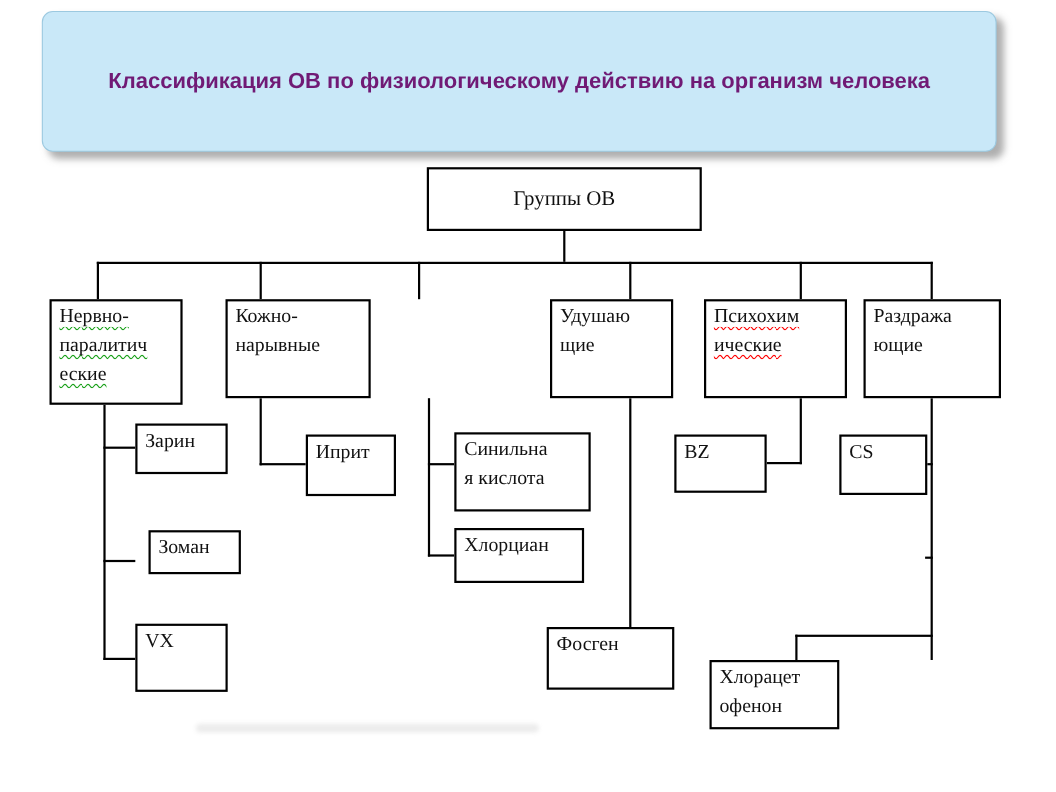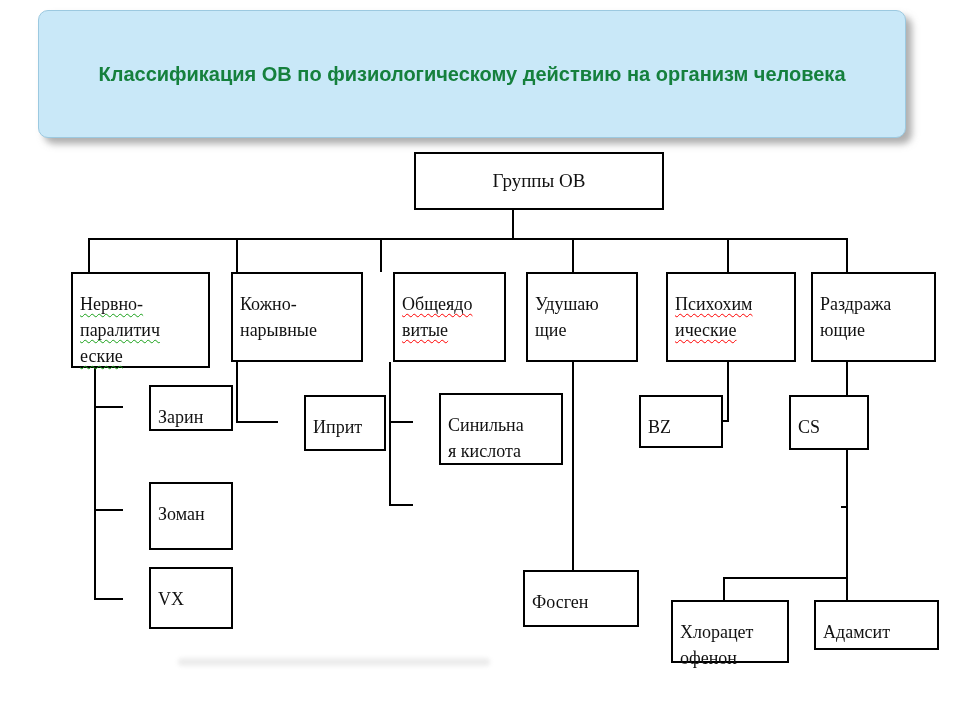--- a/index.html
+++ b/index.html
@@ -14,32 +14,31 @@
   .title-panel {
     position: absolute; left: 38px; top: 10px; width: 868px; height: 128px;
     background: var(--title-bg, #c9e8f8);
     border: 1px solid var(--title-border, #9cc9e0);
     border-radius: 10px;
     box-shadow: 6px 6px 7px rgba(110,110,110,0.55);
     display: flex; align-items: center; justify-content: center;
   }
   .title-text {
     font-family: "Liberation Sans", "DejaVu Sans", sans-serif;
-    font-weight: bold; font-size: 20px; color: #15803d;
+    font-weight: bold; font-size: 20px; color: #701a75;
     text-align: left; padding: 0 18px;
   }
   .diagram { position: absolute; left: 0; top: 0; width: 960px; height: 720px; }
   .node {
     position: absolute;
     background: #fff;
     border: 2px solid var(--box-border, #000);
-    padding: 17px 7px;
+    padding: 0 7px;
     font-size: 18px; line-height: 1.45; color: #111;
     white-space: pre-line;
-    margin-left: 26px;
   }
   .node.center {
     display: flex; align-items: center; justify-content: center;
     text-align: center; font-size: 19px;
   }
   .line { position: absolute; background: var(--connector, #000); }
   .sq-red {
     text-decoration: underline;
     text-decoration-style: wavy;
     text-decoration-color: var(--squiggle-red, #f00);
@@ -98,57 +97,55 @@
   <div class="line" style="left:846px;top:362px;width:2px;height:238px"></div>
   <div class="line" style="left:841px;top:421px;width:7px;height:2px"></div>
   <div class="line" style="left:841px;top:506px;width:7px;height:2px"></div>
   <div class="line" style="left:723px;top:577px;width:125px;height:2px"></div>
   <div class="line" style="left:723px;top:577px;width:2px;height:25px"></div>
 
   <div class="node center" style="left:388px;top:152px;width:250px;height:58px">
     <span>Группы ОВ</span>
   </div>
 
-  <div class="node sq-green" style="left:45px;top:272px;width:139px;height:96px"><span>Нервно-
+  <div class="node sq-green" style="left:45px;top:272px;width:121px;height:96px"><span>Нервно-
 паралитич
 еские</span></div>
 
   <div class="node" style="left:205px;top:272px;width:132px;height:90px"><span>Кожно-
 нарывные</span></div>
 
-  <div class="node sq-red" style="left:367px;top:272px;width:113px;height:90px"><span>Общеядо
-витые</span></div>
 
   <div class="node" style="left:500px;top:272px;width:112px;height:90px"><span>Удушаю
 щие</span></div>
 
   <div class="node" style="left:785px;top:272px;width:125px;height:90px"><span>Раздража
 ющие</span></div>
 
   <div class="node sq-red" style="left:640px;top:272px;width:130px;height:90px"><span>Психохим
 ические</span></div>
 
   <div class="node" style="left:123px;top:385px;width:84px;height:46px"><span>Зарин</span></div>
 
-  <div class="node" style="left:123px;top:482px;width:84px;height:68px"><span>Зоман</span></div>
+  <div class="node" style="left:135px;top:482px;width:84px;height:40px"><span>Зоман</span></div>
 
   <div class="node" style="left:123px;top:567px;width:84px;height:62px"><span>VX</span></div>
 
   <div class="node" style="left:278px;top:395px;width:82px;height:56px"><span>Иприт</span></div>
 
   <div class="node" style="left:413px;top:393px;width:124px;height:72px"><span>Синильна
 я кислота</span></div>
 
+  <div class="node" style="left:413px;top:480px;width:118px;height:50px"><span>Хлорциан</span></div>
 
   <div class="node" style="left:497px;top:570px;width:116px;height:57px"><span>Фосген</span></div>
 
   <div class="node" style="left:763px;top:395px;width:80px;height:55px"><span>CS</span></div>
 
   <div class="node" style="left:613px;top:395px;width:84px;height:53px"><span>BZ</span></div>
 
 
   <div class="node" style="left:645px;top:600px;width:118px;height:63px"><span>Хлорацет
 офенон</span></div>
 
-  <div class="node" style="left:788px;top:600px;width:125px;height:50px"><span>Адамсит</span></div>
 
   <div class="artifact"></div>
 </div>
 
 </body></html>

